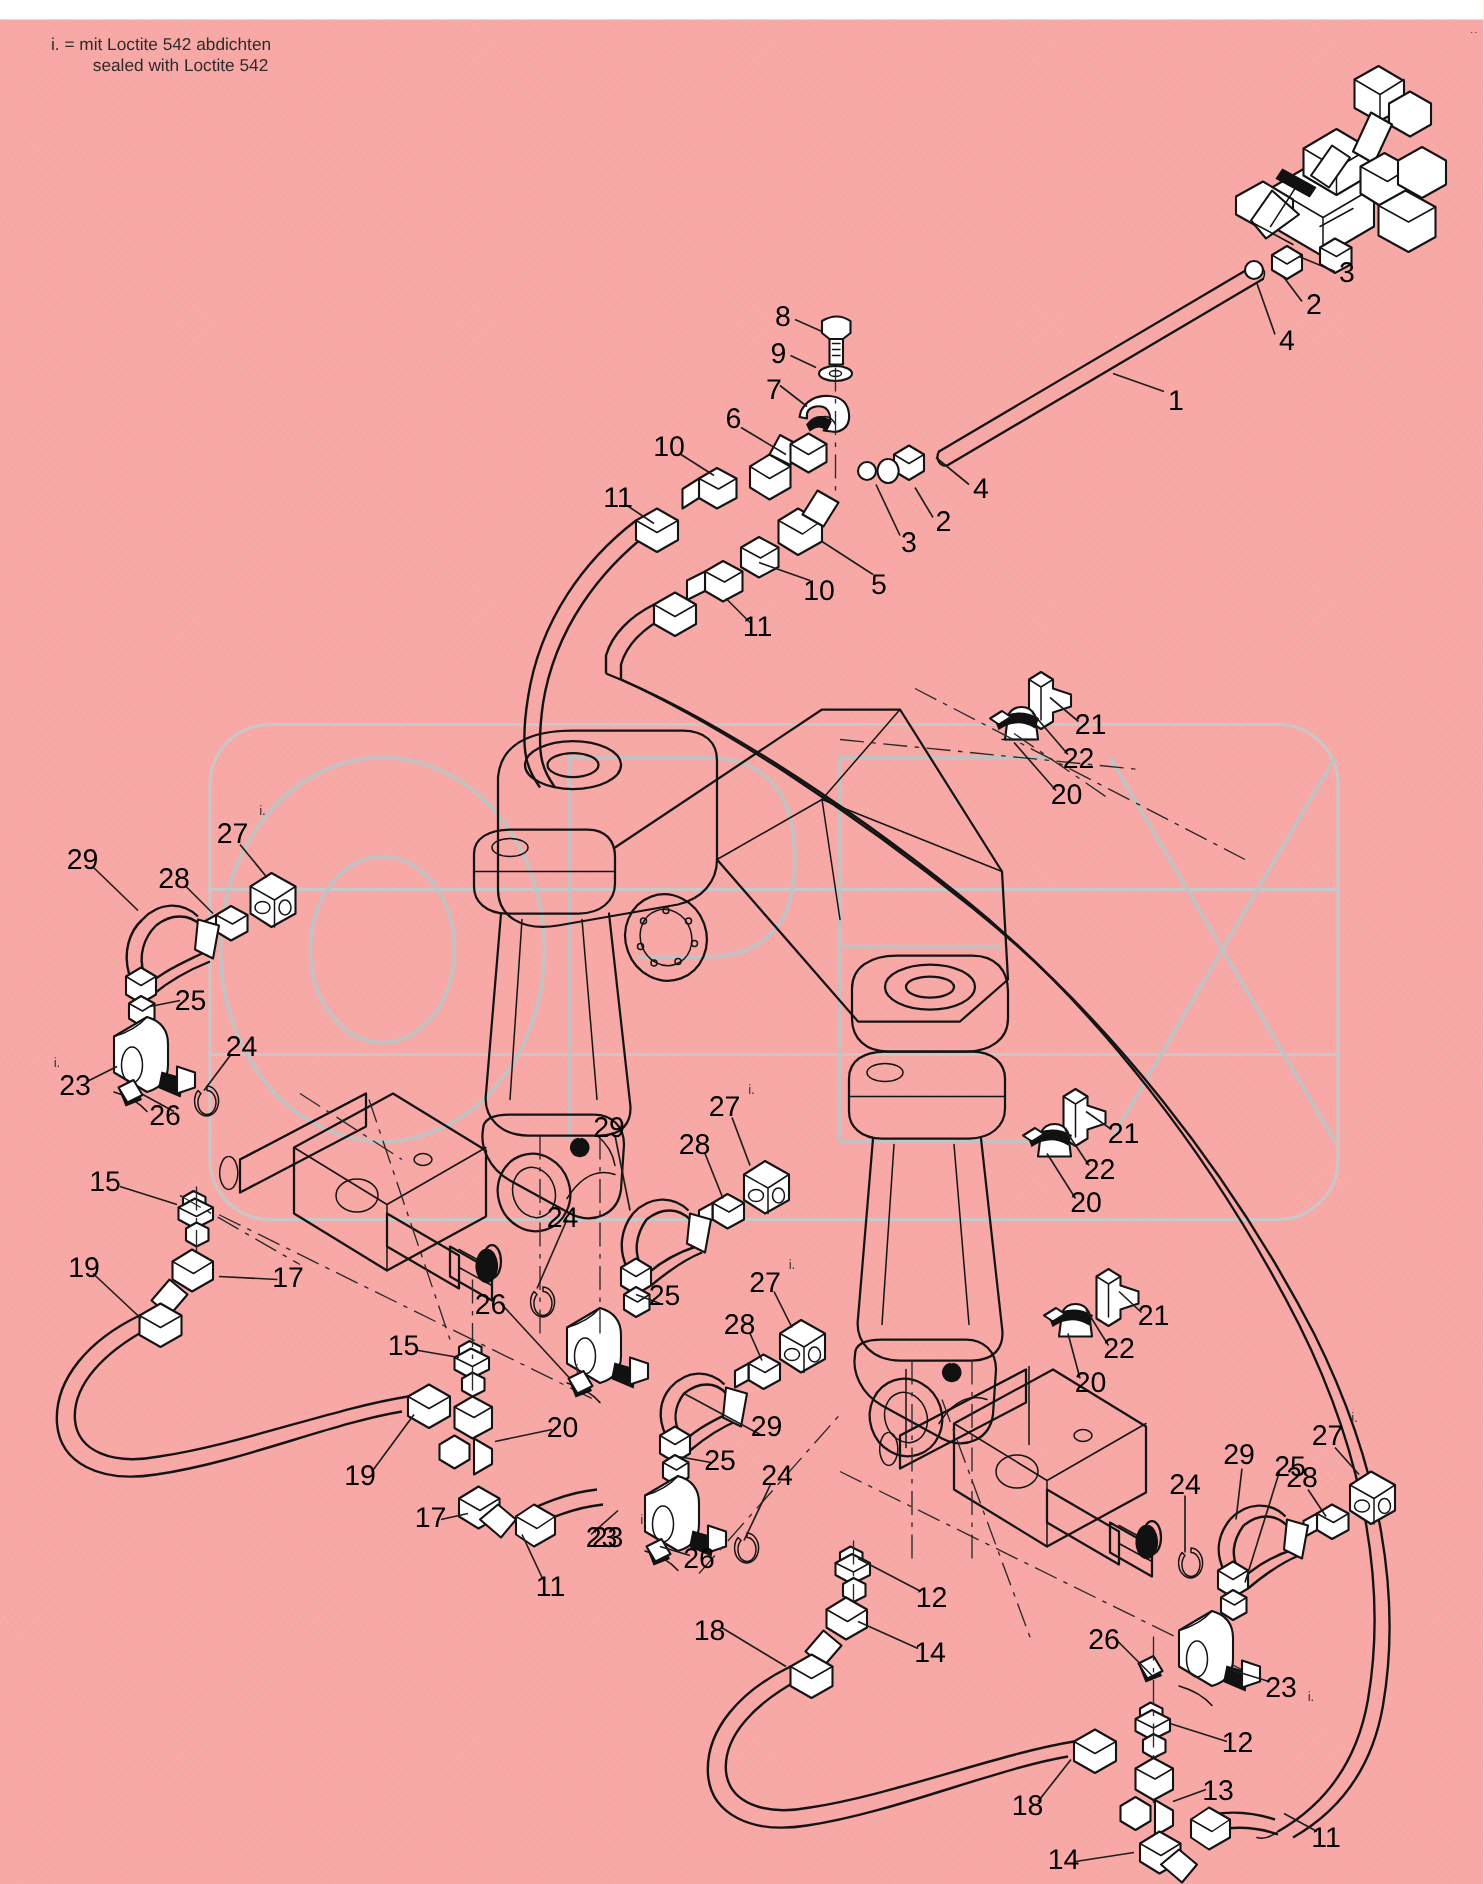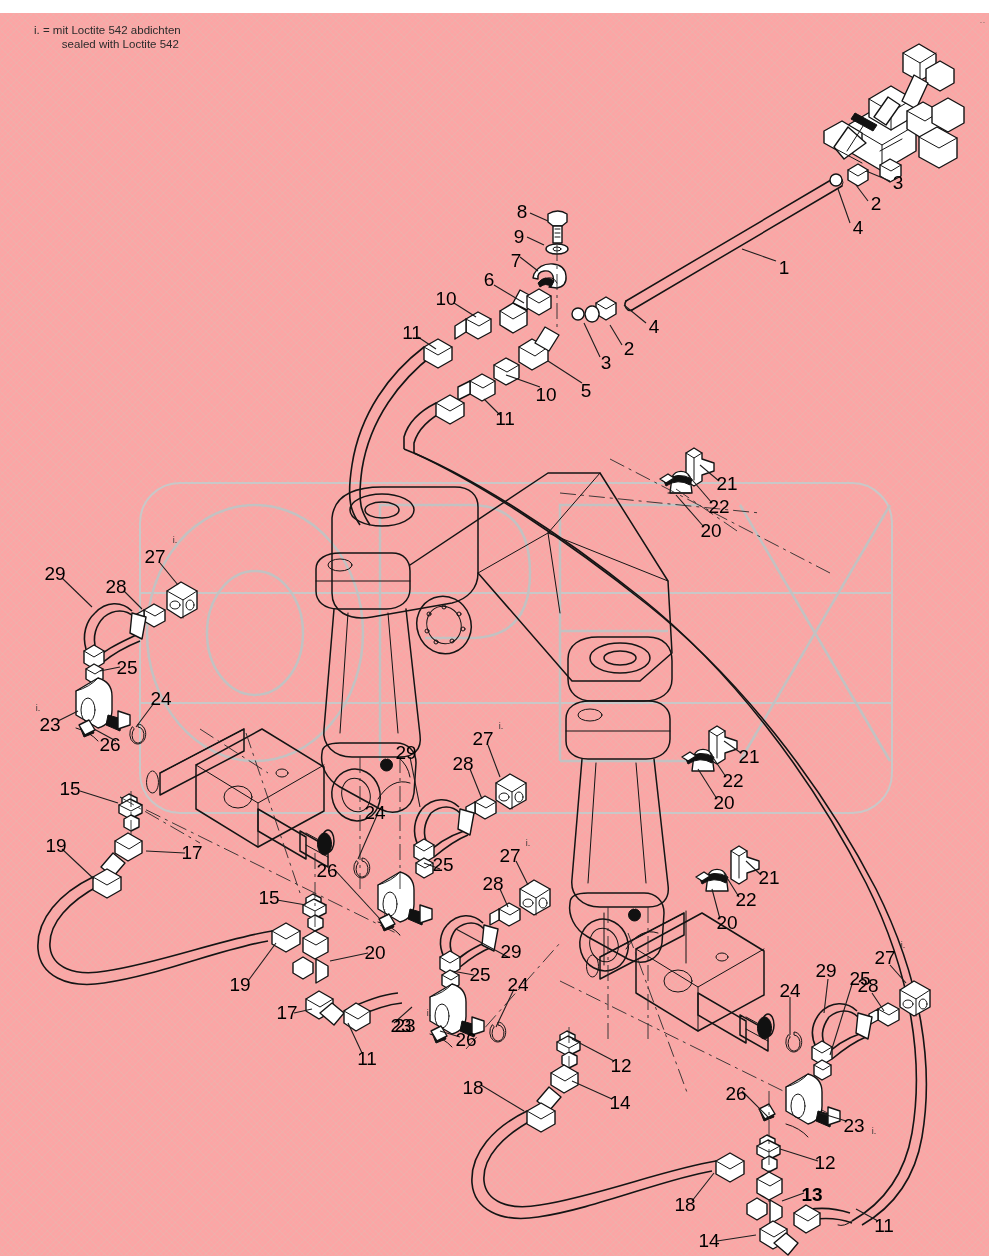--- a/index.html
+++ b/index.html
@@ -644,21 +644,21 @@
       <div class="lbl" style="left: 511px; top: 939px;">29</div>
       <div class="lbl" style="left: 480px; top: 962px;">25</div>
       <div class="lbl" style="left: 518px; top: 972px;">24</div>
       <div class="lbl" style="left: 405px; top: 1013px;">23</div>
       <div class="lbl" style="left: 466px; top: 1027px;">26</div>
       <div class="lbl" style="left: 621px; top: 1053px;">12</div>
       <div class="lbl" style="left: 620px; top: 1090px;">14</div>
       <div class="lbl" style="left: 473px; top: 1075px;">18</div>
       <div class="lbl" style="left: 685px; top: 1192px;">18</div>
       <div class="lbl" style="left: 825px; top: 1150px;">12</div>
-      <div class="lbl" style="left: 812px; top: 1182px; font-weight: bold;">13</div>
+      <div class="lbl" style="left: 812px; top: 1182px;">13</div>
       <div class="lbl" style="left: 709px; top: 1228px;">14</div>
       <div class="lbl" style="left: 736px; top: 1081px;">26</div>
       <div class="lbl" style="left: 790px; top: 978px;">24</div>
       <div class="lbl" style="left: 860px; top: 966px;">25</div>
       <div class="lbl" style="left: 854px; top: 1113px;">23</div>
       <div class="lbl" style="left: 826px; top: 958px;">29</div>
       <div class="lbl" style="left: 868px; top: 973px;">28</div>
       <div class="lbl" style="left: 885px; top: 945px;">27</div>
     </div>
   <div id="imarks">

